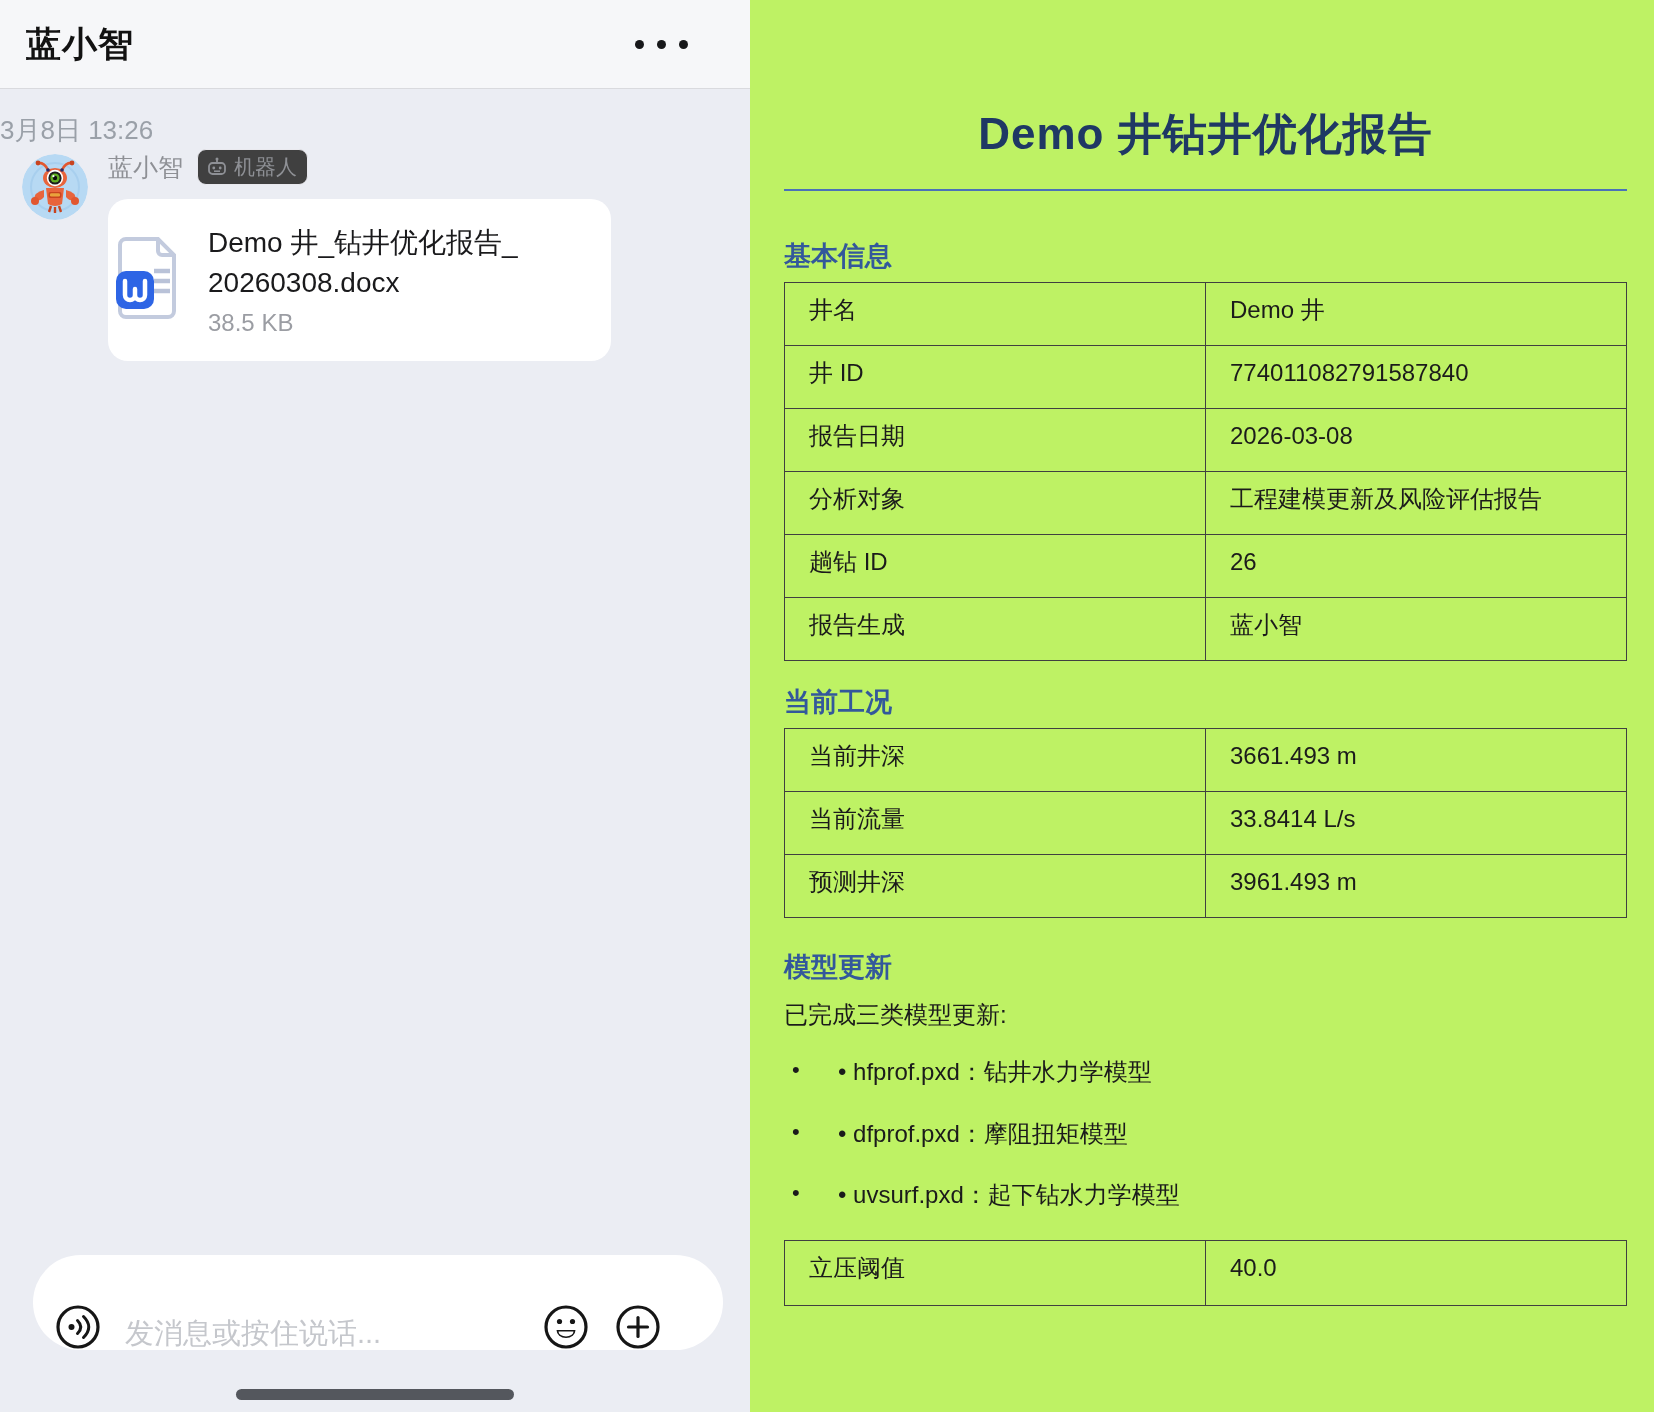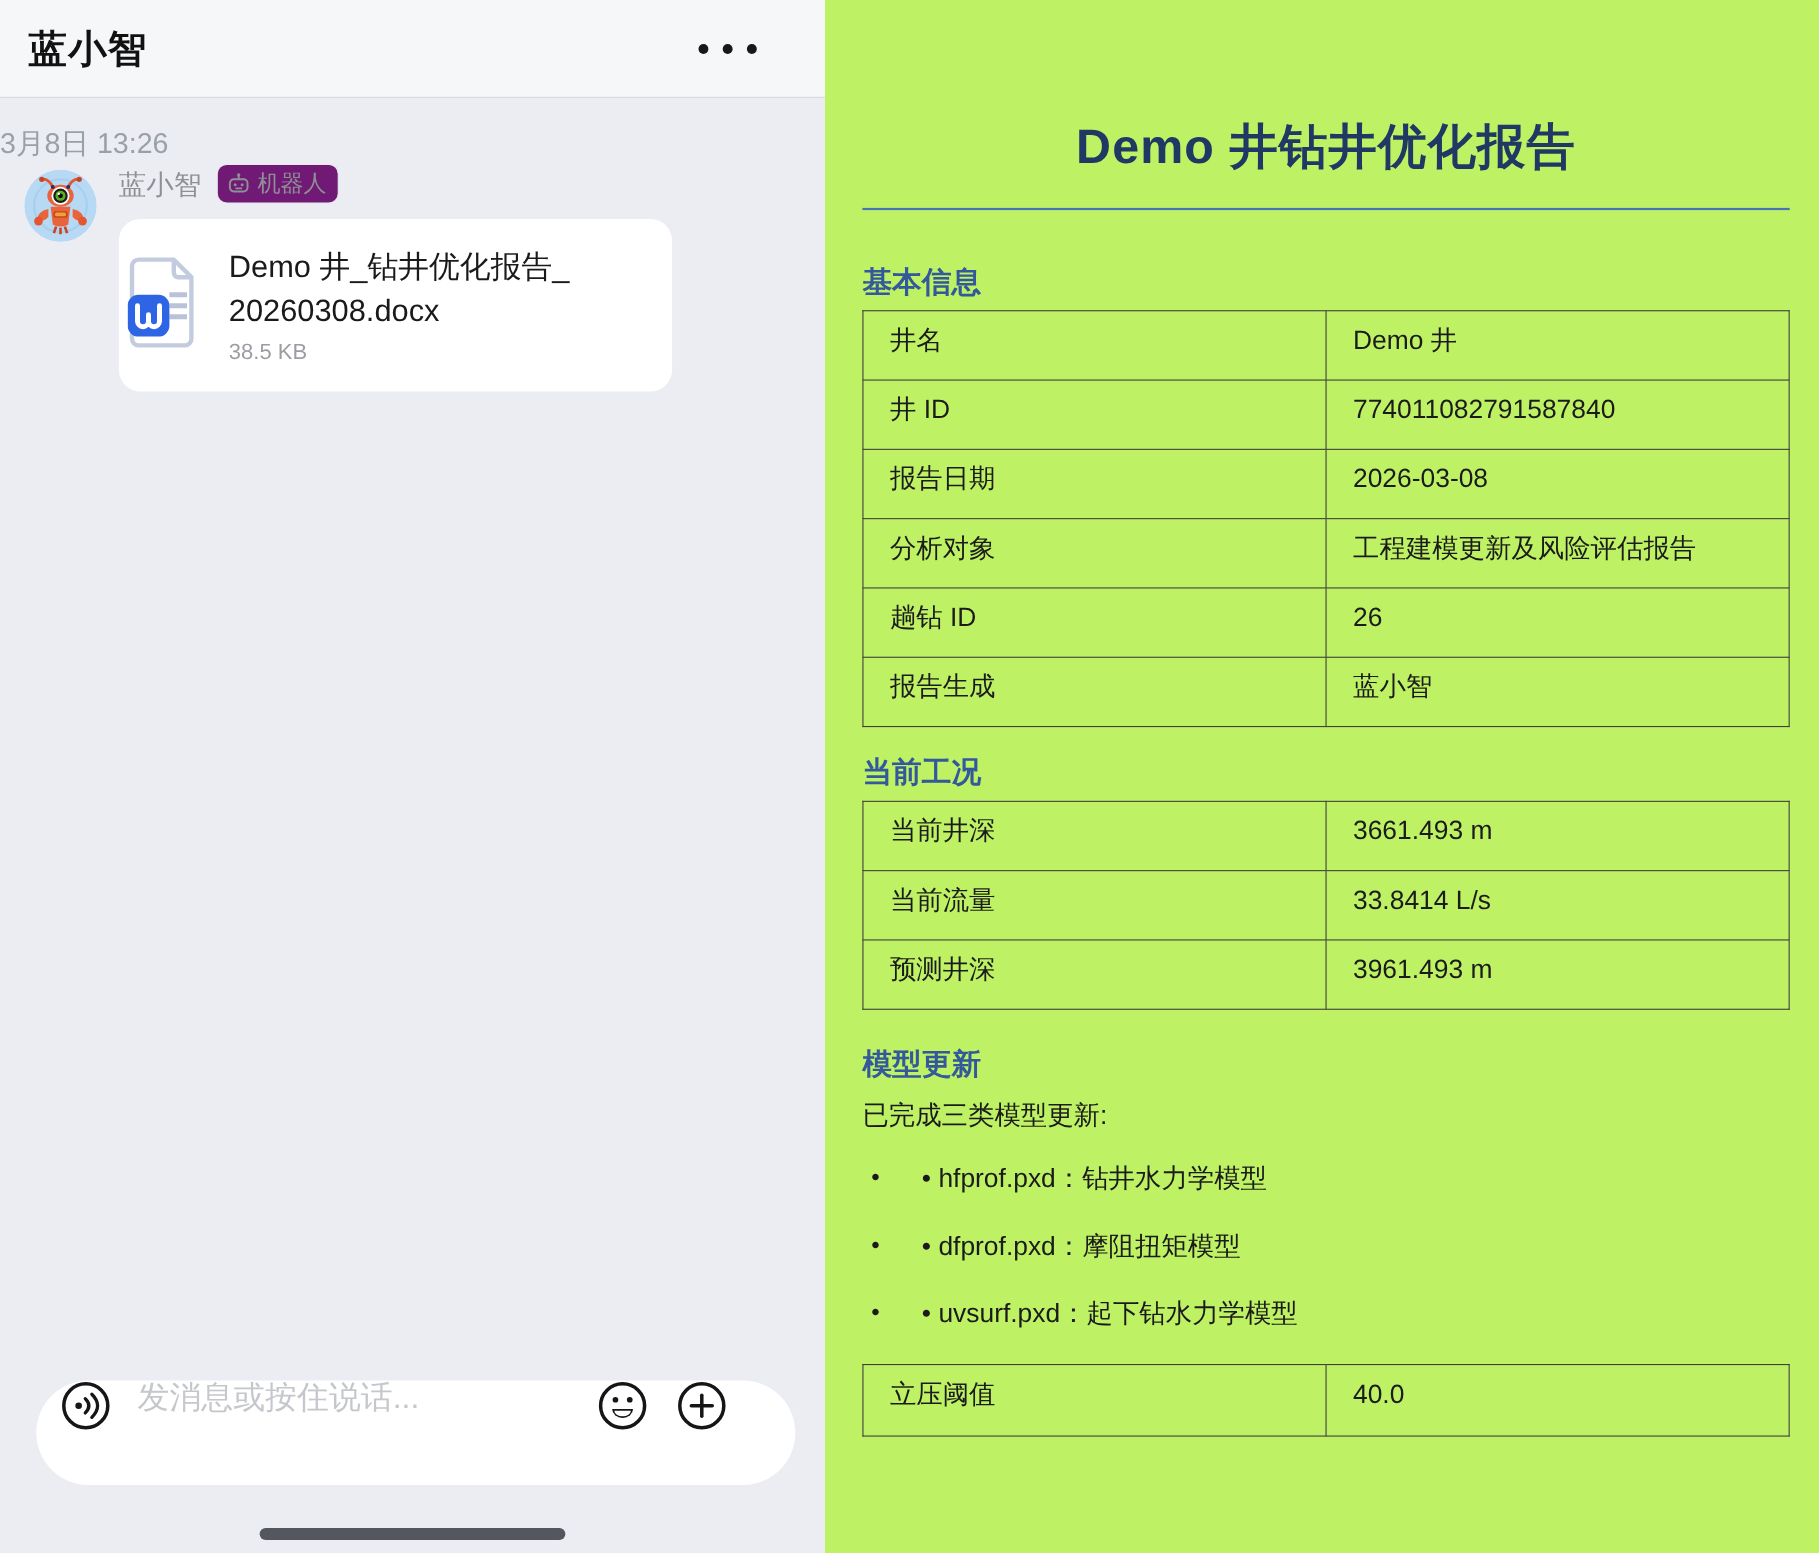--- a/index.html
+++ b/index.html
@@ -16,31 +16,31 @@
   .more-menu i { width:9px; height:9px; border-radius:50%; background:#17181a; }
 
   .chat-body { position:relative; padding-top:24px; }
   .date-sep { text-align:left; font-size:26px; color:#9aa0a8; }
 
   .msg-row { display:flex; padding:0 20px 0 22px; }
   .avatar { width:66px; height:66px; border-radius:50%; overflow:hidden; flex:0 0 66px; margin-top:6px; }
   .msg-col { margin-left:20px; }
   .sender-row { display:flex; align-items:center; gap:14px; height:38px; }
   .sender-name { font-size:25px; color:#8e9095; }
-  .robot-badge { display:inline-flex; align-items:center; gap:6px; background:#701a75; border:1px solid #e9e9ee;
+  .robot-badge { display:inline-flex; align-items:center; gap:6px; background:#404040; border:1px solid #e9e9ee;
                  border-radius:9px; padding:3px 10px 3px 8px; font-size:21px; color:#8e9095; }
   .file-card { margin-top:13px; width:503px; min-height:152px; background:#ffffff; border-radius:20px;
                display:flex; align-items:center; padding:24px 8px; cursor:pointer; }
   .file-icon { flex:0 0 66px; }
   .file-meta { margin-left:26px; }
   .file-name { width:318px; font-size:28px; line-height:40px; color:#1a1a1c; word-break:break-all; }
-  .file-size { margin-top:6px; font-size:20px; color:#9b9da3; }
+  .file-size { margin-top:6px; font-size:24px; color:#9b9da3; }
 
   .input-bar { position:absolute; left:33px; bottom:62px; width:690px; height:95px; background:#ffffff;
-               border-radius:48px; display:flex; align-items:flex-start; padding:0 26px 0 22px; }
+               border-radius:48px; display:flex; align-items:flex-end; padding:0 26px 0 22px; }
   .input-bar input { flex:1; border:none; outline:none; background:transparent; margin-left:24px;
                      font-size:29px; color:#333; font-family:inherit; }
   .input-bar input::placeholder { color:#c5c7cc; }
   .round-icon { flex:0 0 46px; cursor:pointer; }
   .right-icons { display:flex; gap:26px; margin-right:36px; }
   .home-indicator { position:absolute; bottom:12px; left:50%; transform:translateX(-50%);
                     width:278px; height:11px; border-radius:6px; background:#54575d; }
 
   
   .doc { flex:1; background:#bef264; height:1412px; padding:0 27px 0 34px; overflow:hidden; }

